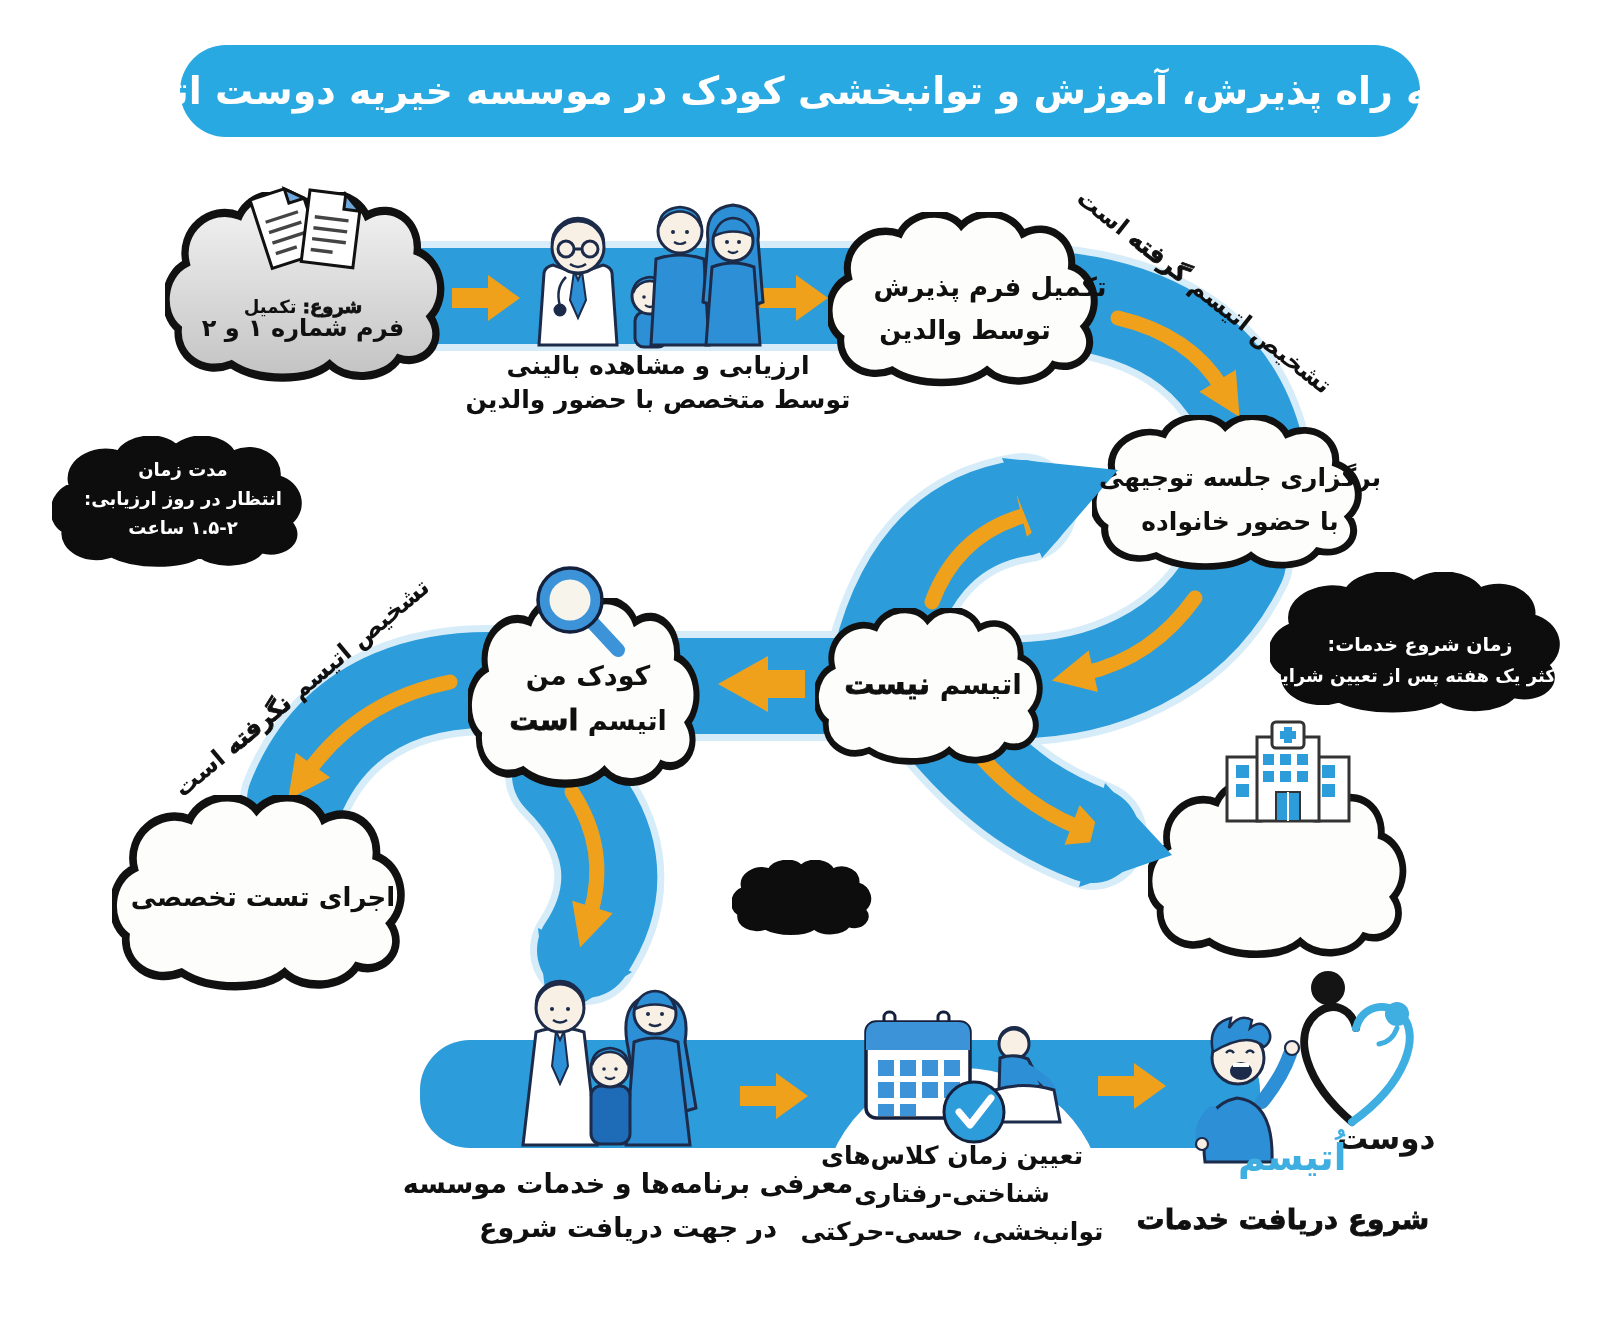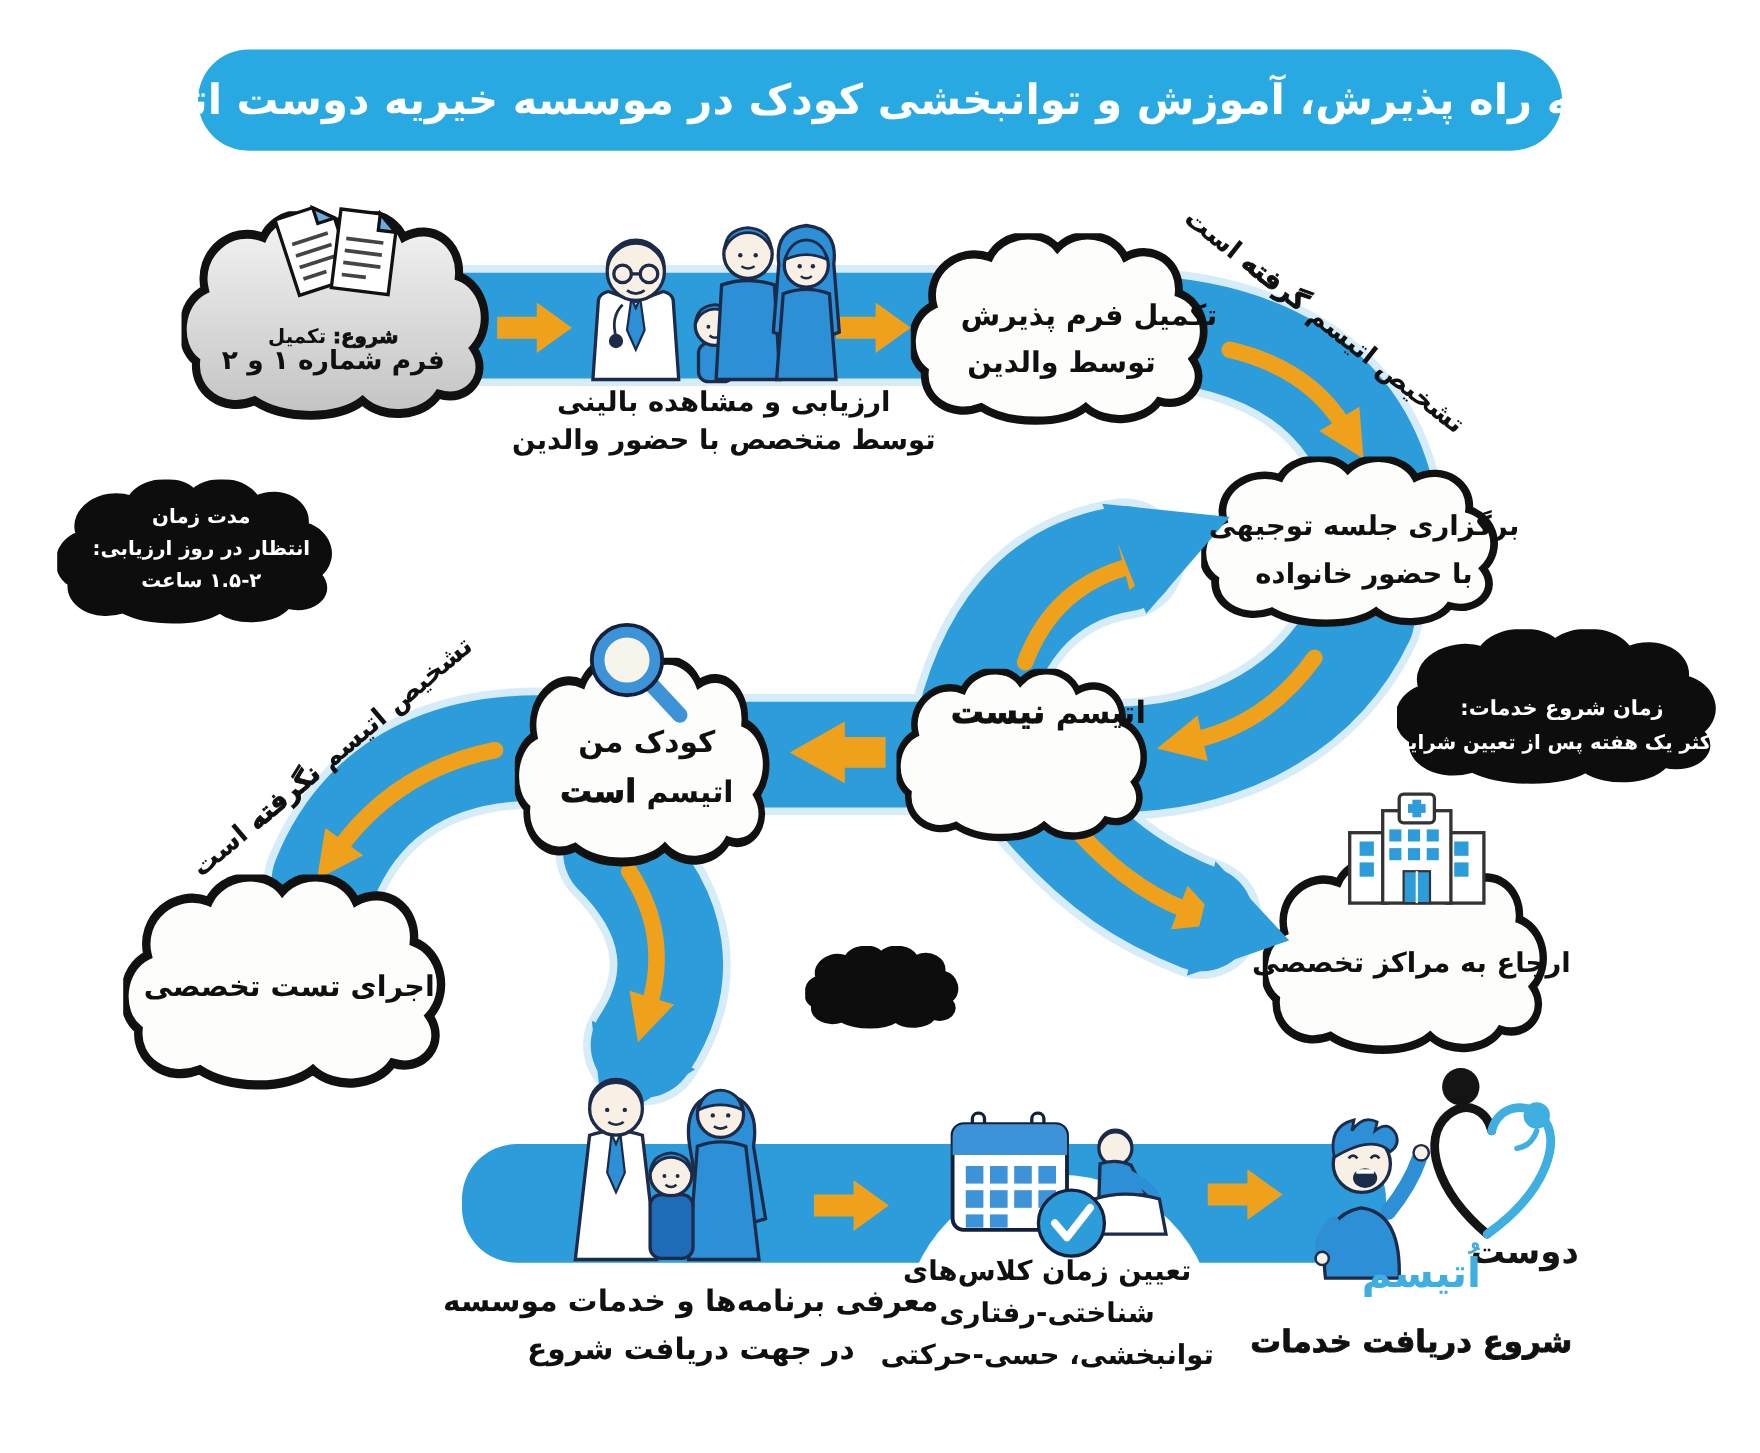--- a/index.html
+++ b/index.html
@@ -273,27 +273,26 @@
 
 <div class="t" style="left:658px;top:366px;font-size:25px;">ارزیابی و مشاهده بالینی</div>
 <div class="t" style="left:658px;top:400px;font-size:25px;">توسط متخصص با حضور والدین</div>
 
 <div class="t" style="left:965px;top:288px;font-size:26px;margin-left:25px;">تکمیل فرم پذیرش</div>
 <div class="t" style="left:965px;top:331px;font-size:26px;">توسط والدین</div>
 
 <div class="t" style="left:1240px;top:478px;font-size:25px;">برگزاری جلسه توجیهی</div>
 <div class="t" style="left:1240px;top:522px;font-size:25px;">با حضور خانواده</div>
 
-<div class="t" style="left:933px;top:648px;font-size:28px;margin-left:20px;"><span>اتیسم</span> <span class="xb" style="font-size:30px;">نیست</span></div>
+<div class="t" style="left:933px;top:684px;font-size:28px;"><span>اتیسم</span> <span class="xb" style="font-size:30px;">نیست</span></div>
 
 <div class="t" style="left:588px;top:676px;font-size:27px;">کودک من</div>
 <div class="t" style="left:588px;top:720px;font-size:27px;"><span>اتیسم</span> <span class="xb" style="font-size:29px;">است</span></div>
 
 <div class="t" style="left:263px;top:898px;font-size:26px;">اجرای تست تخصصی</div>
-<div class="t" style="left:1283px;top:876px;font-size:25px;">ارجاع به مراکز تخصصی</div>
 
 <div class="t" style="left:628px;top:1184px;font-size:27px;">معرفی برنامه‌ها و خدمات موسسه</div>
 <div class="t" style="left:628px;top:1228px;font-size:27px;">در جهت دریافت شروع</div>
 
 <div class="t" style="left:952px;top:1156px;font-size:25px;">تعیین زمان کلاس‌های</div>
 <div class="t" style="left:952px;top:1194px;font-size:25px;">شناختی-رفتاری</div>
 <div class="t xb" style="left:1283px;top:1220px;font-size:28px;">شروع دریافت خدمات</div>
 
 <div class="t" style="left:952px;top:1232px;font-size:25px;">توانبخشی، حسی-حرکتی</div>
 

